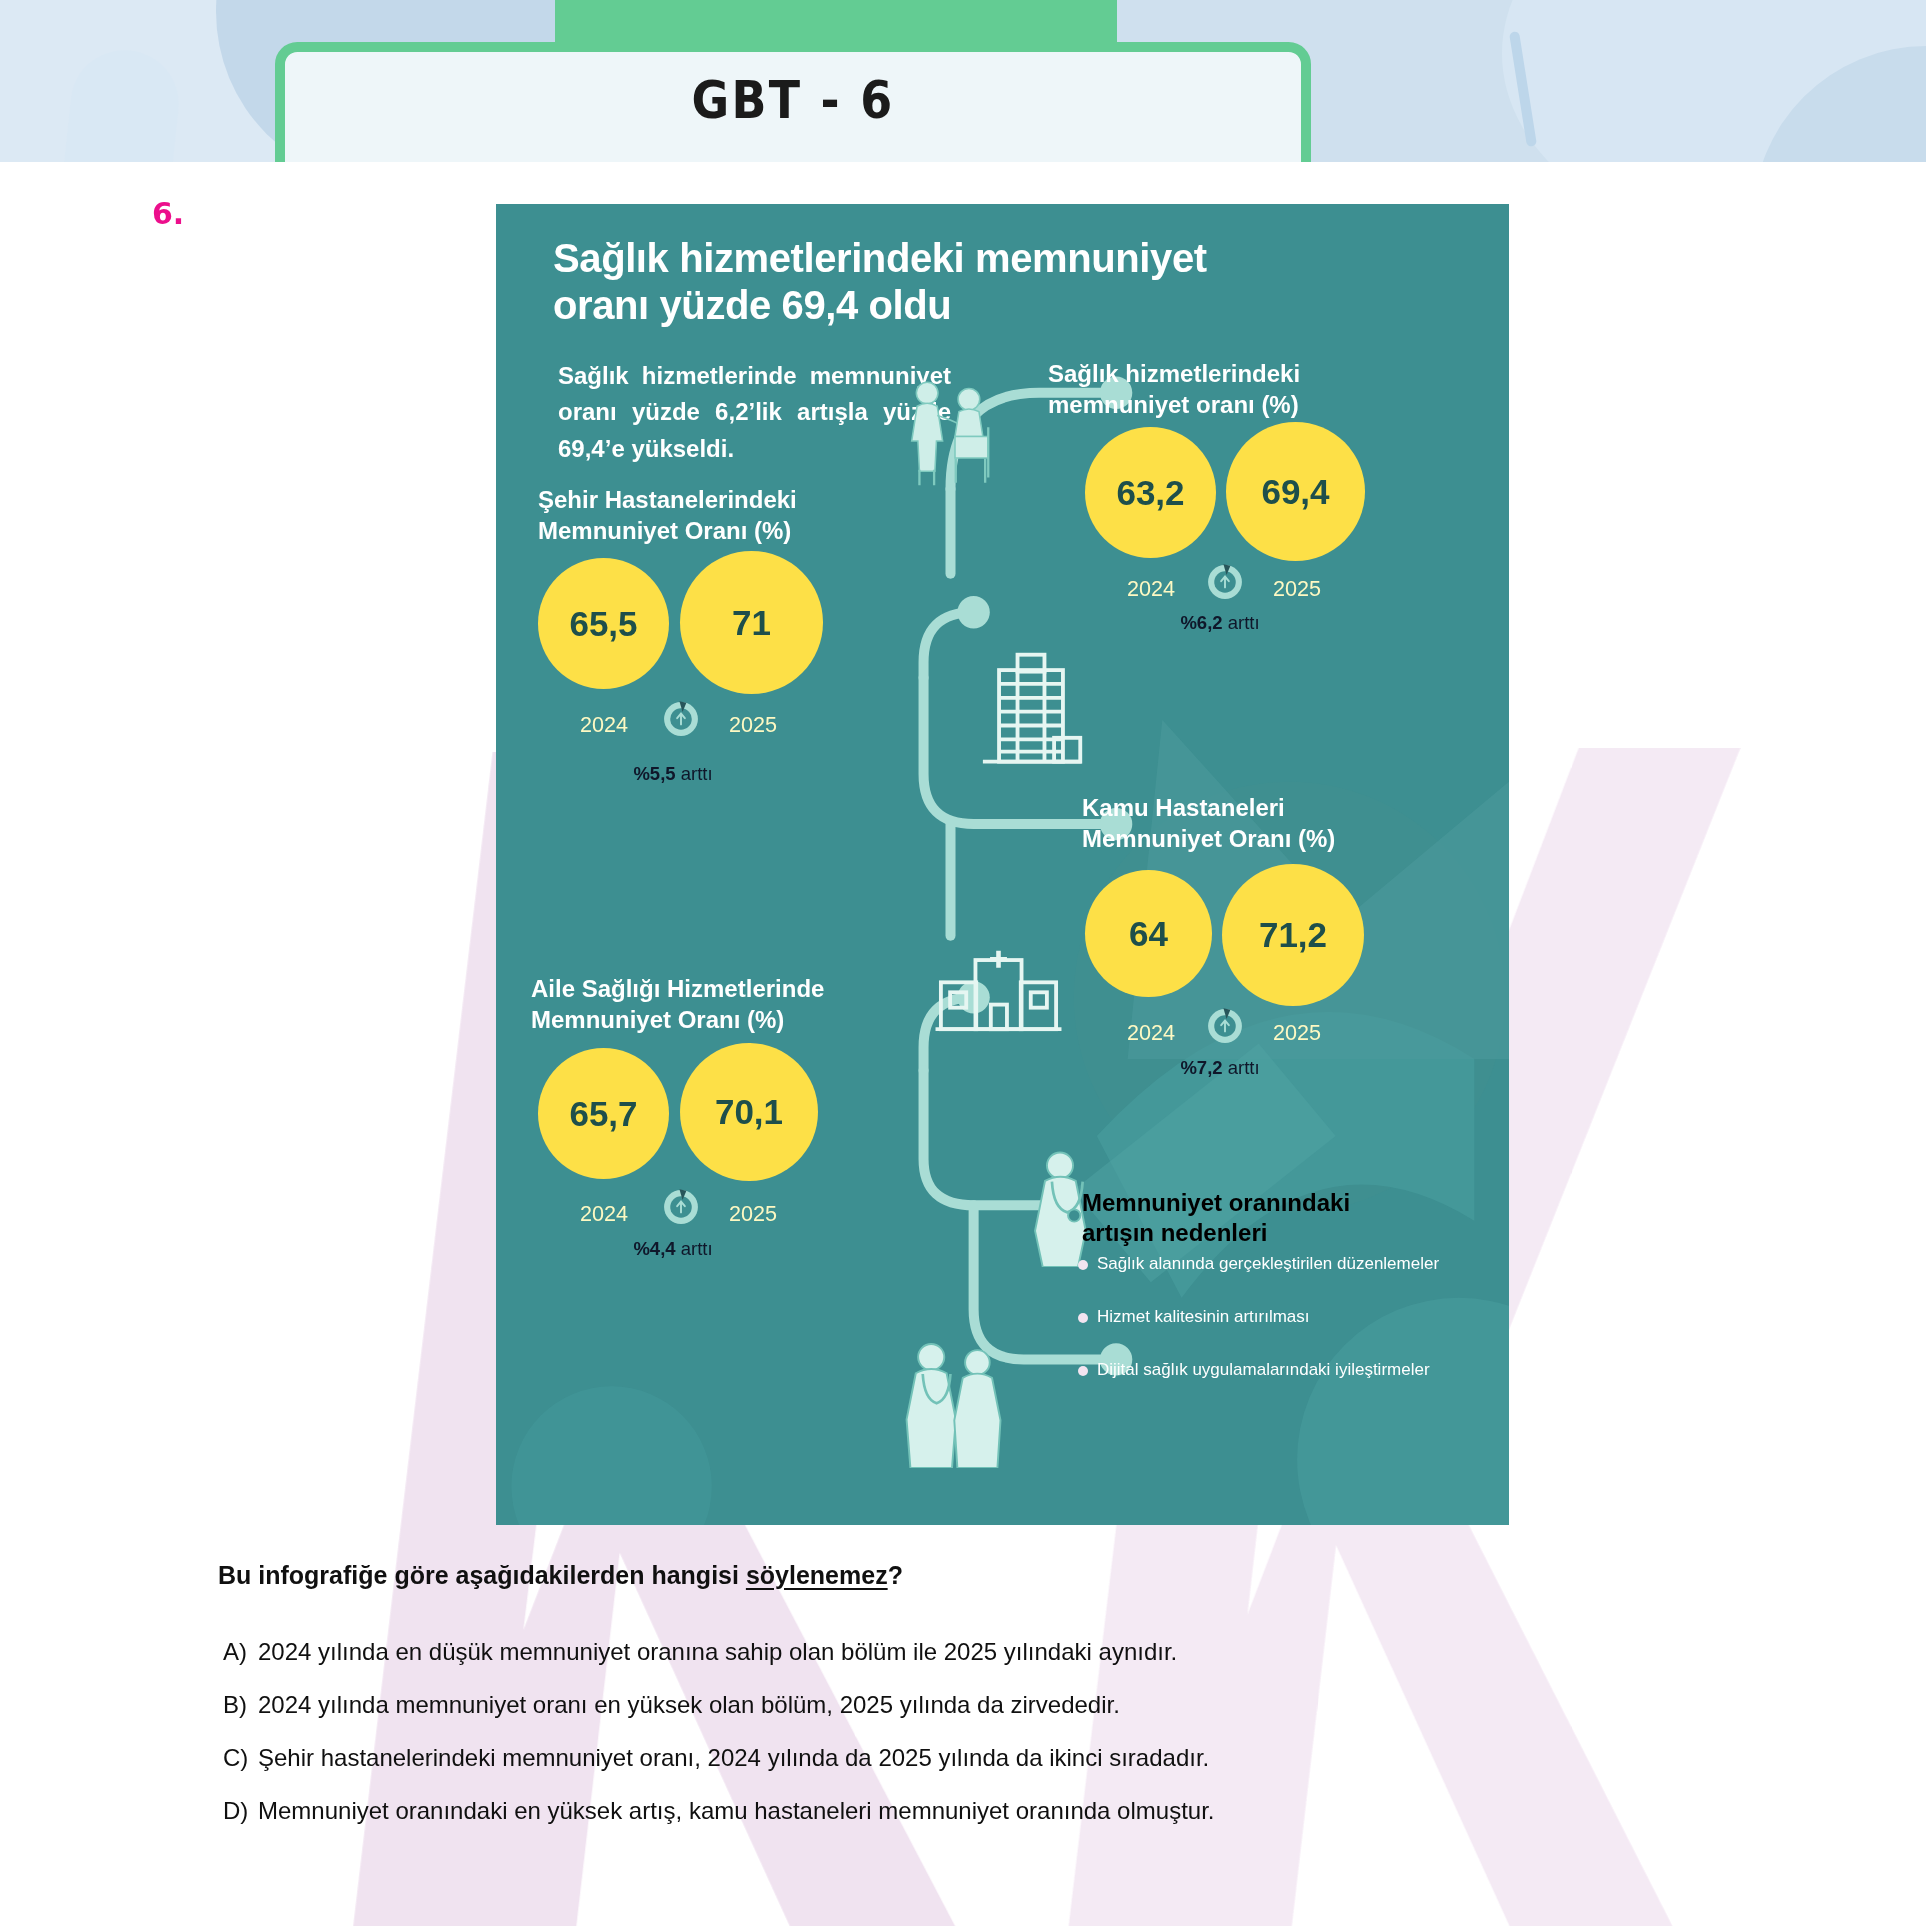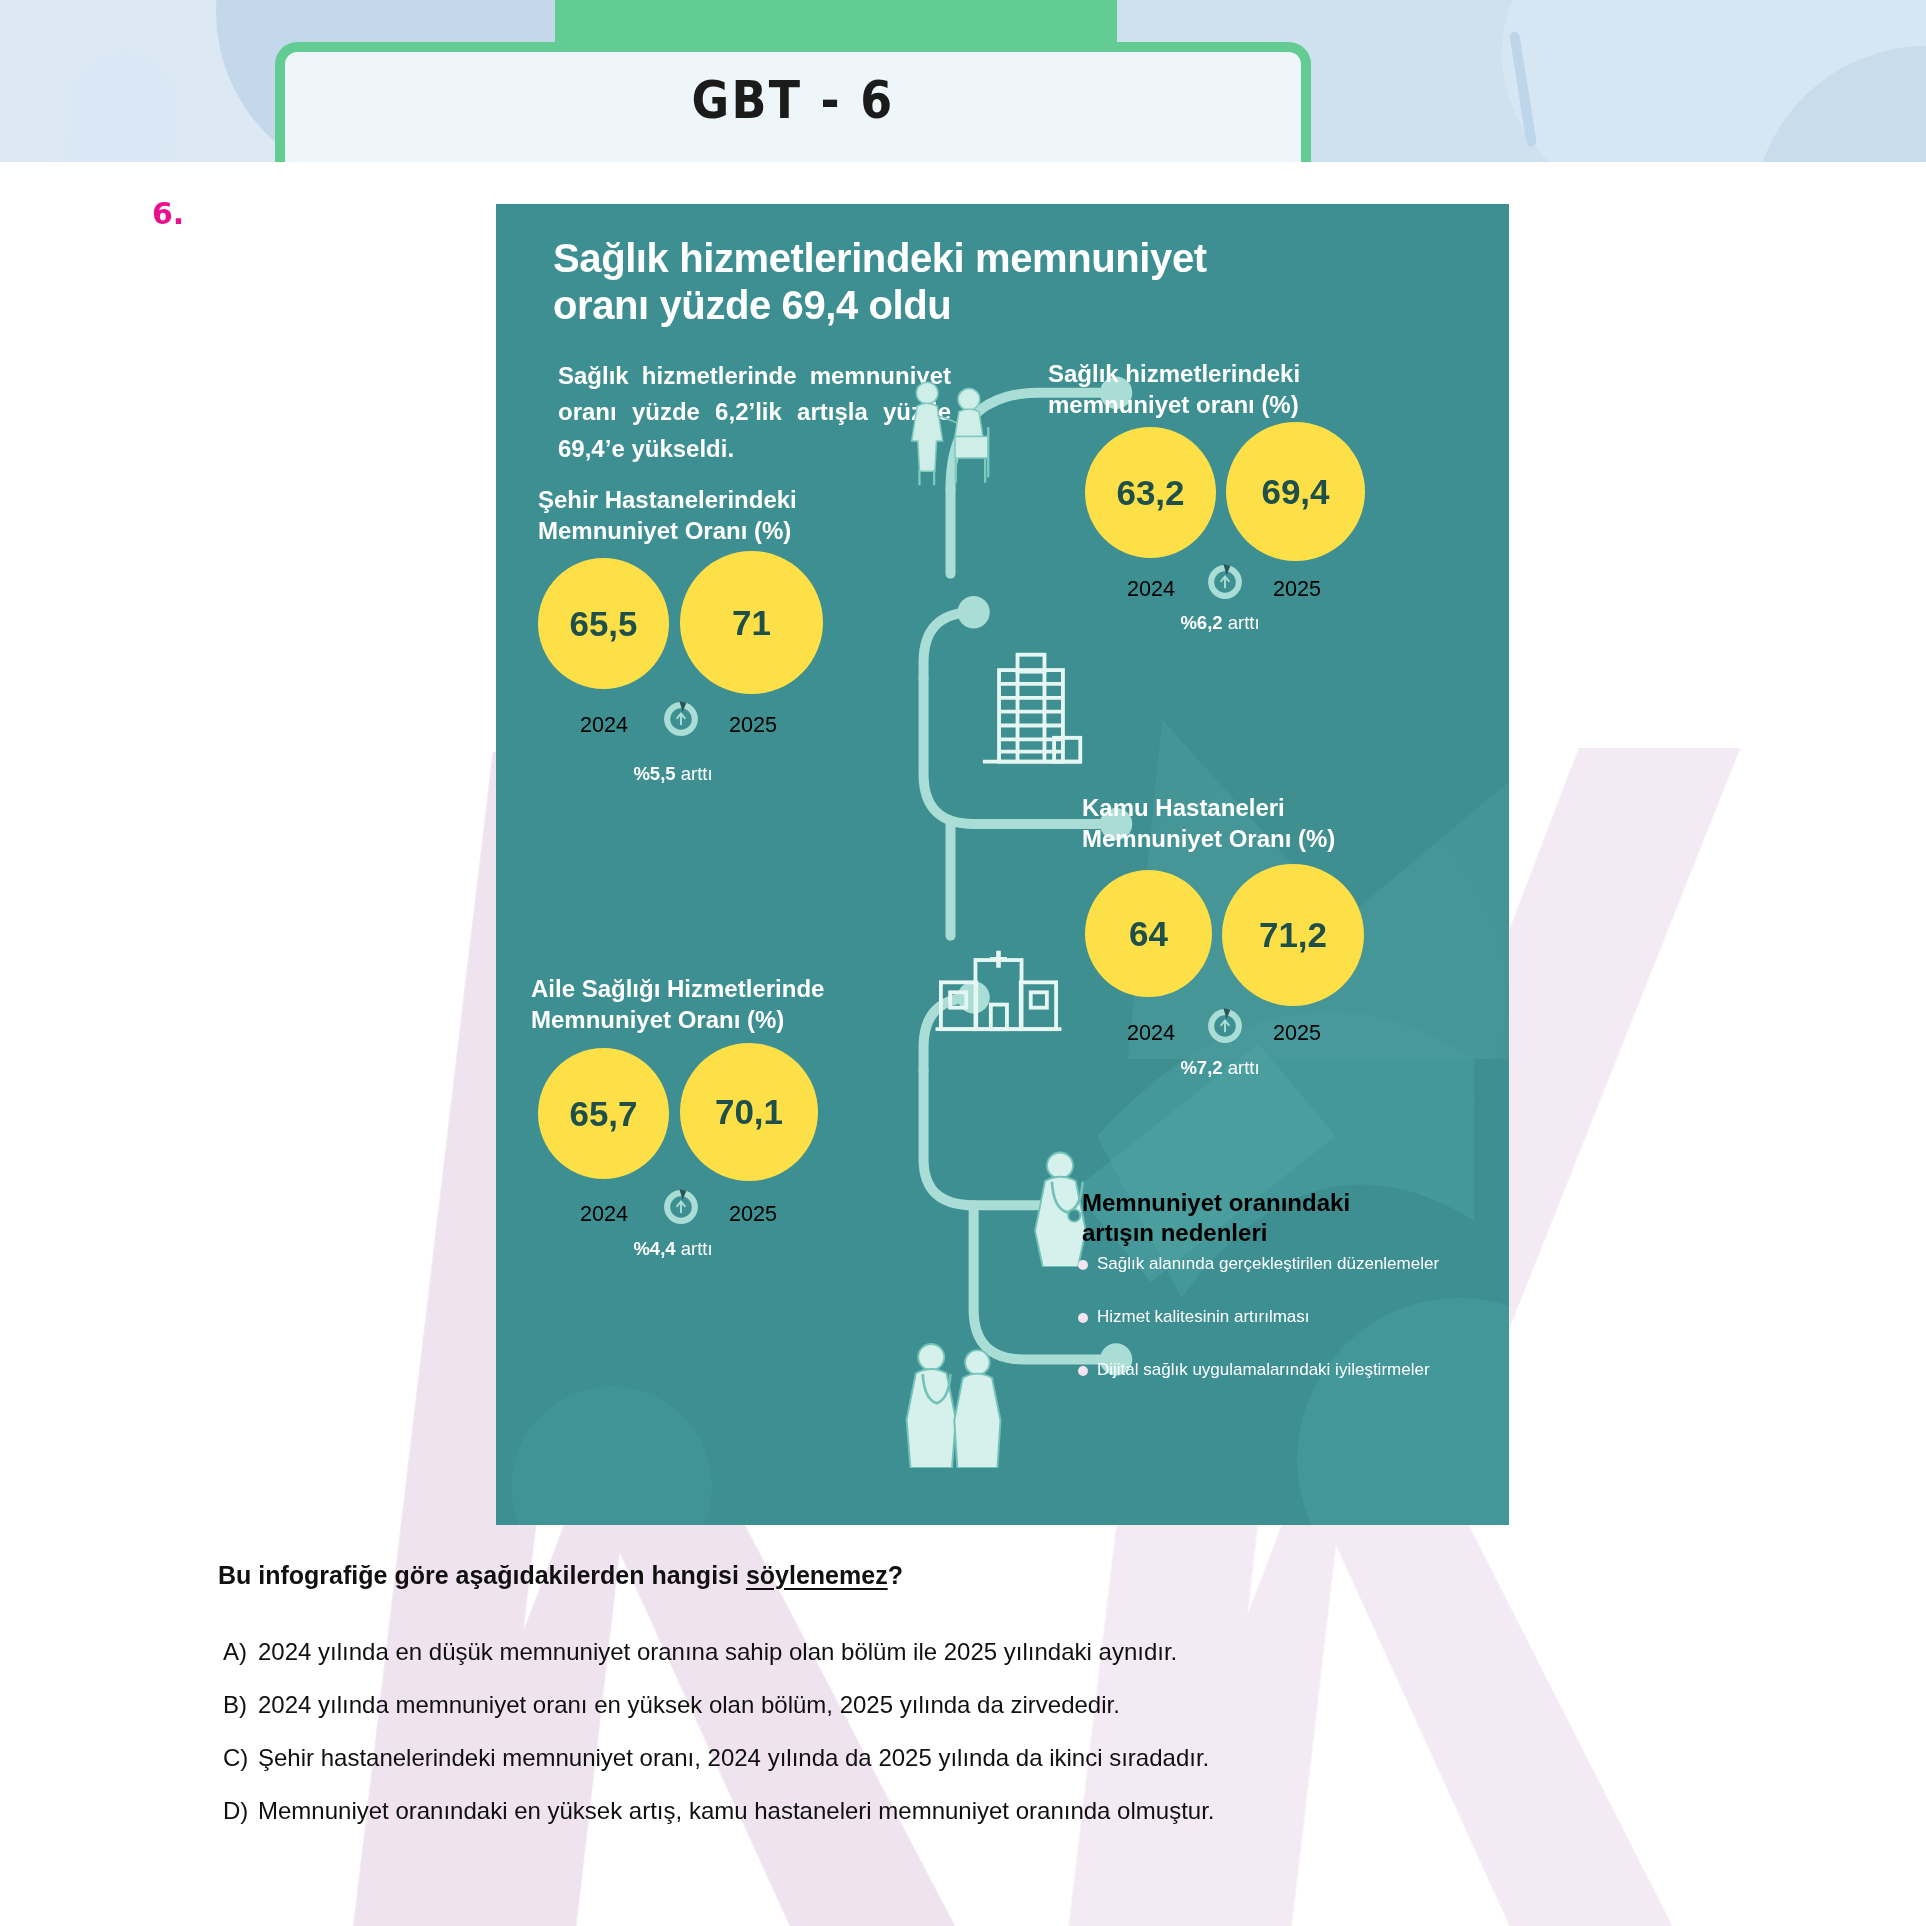--- a/index.html
+++ b/index.html
@@ -75,24 +75,24 @@
     position:absolute;color:#ffffff;font-weight:bold;font-size:24px;
     line-height:1.28;
   }
 
   .circle{
     position:absolute;border-radius:50%;background:#fde047;
     display:flex;align-items:center;justify-content:center;
     color:#1e4f4b;font-weight:bold;
   }
   .yrlabel{
-    position:absolute;color:#000000;font-size:21.6px;text-align:center;
+    position:absolute;color:#fef9c3;font-size:21.6px;text-align:center;
   }
   .pct{
-    position:absolute;color:#ffffff;font-size:18.5px;text-align:center;white-space:nowrap;
+    position:absolute;color:#0f172a;font-size:18.5px;text-align:center;white-space:nowrap;
   }
   .pct b{font-weight:bold;}
   .pct span{font-weight:normal;}
 
   .arrow-badge{position:absolute;width:40px;height:40px;}
 
   .connector{position:absolute;}
 
   .reasons-head{
     position:absolute;left:586px;top:984px;width:385px;

